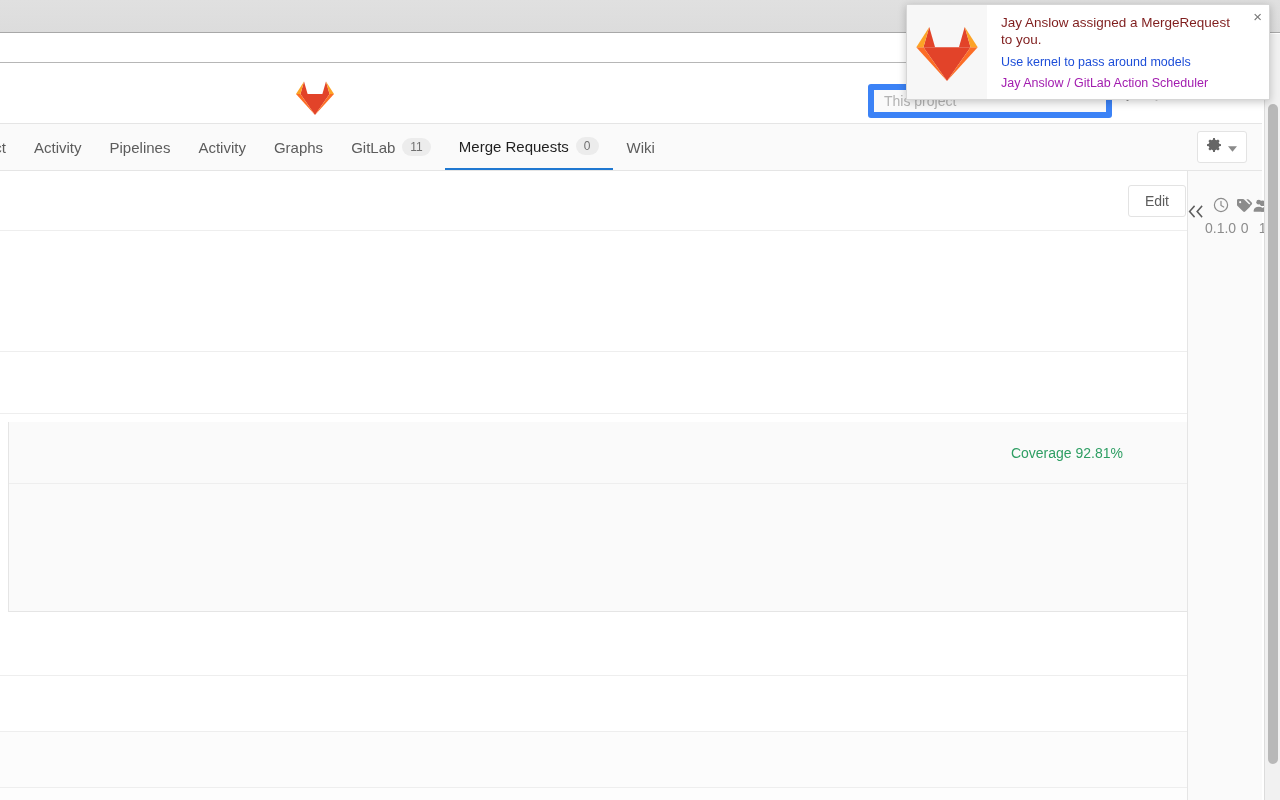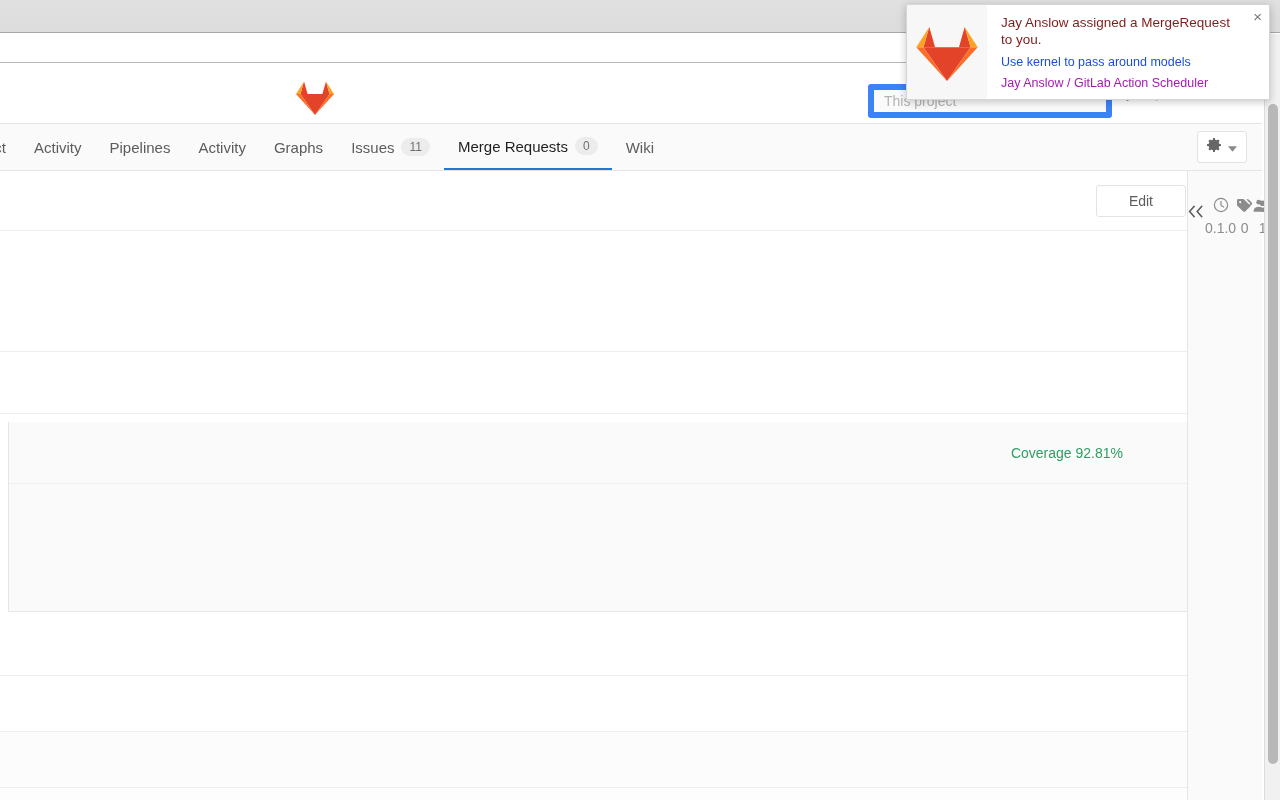--- a/index.html
+++ b/index.html
@@ -96,21 +96,21 @@
     width: 1187px; height: 629px;
     background: #ffffff;
   }
   #content-head {
     position: relative;
     height: 60px;
     border-bottom: 1px solid #eeeeee;
   }
   #edit-button {
     position: absolute; right: 1px; top: 14px;
-    padding: 7px 32px;
+    padding: 7px 16px;
     font-size: 14px;
     color: #5c5c5c;
     background: #ffffff;
     border: 1px solid #e3e3e3;
     border-radius: 3px;
     cursor: pointer;
   }
   .content-row { border-bottom: 1px solid #eeeeee; background: #ffffff; }
   .r1 { height: 121px; }
   .r2 { height: 62px; }
@@ -290,21 +290,21 @@
   <div class="nav-tab">
     <span>Pipelines</span>
   </div>
   <div class="nav-tab">
     <span>Activity</span>
   </div>
   <div class="nav-tab">
     <span>Graphs</span>
   </div>
   <div class="nav-tab">
-    <span>Issues</span>
+    <span>GitLab</span>
     <span class="nav-badge">11</span>
   </div>
   <div class="nav-tab active">
     <span>Merge Requests</span>
     <span class="nav-badge">0</span>
   </div>
   <div class="nav-tab">
     <span>Wiki</span>
   </div>
 </div>

